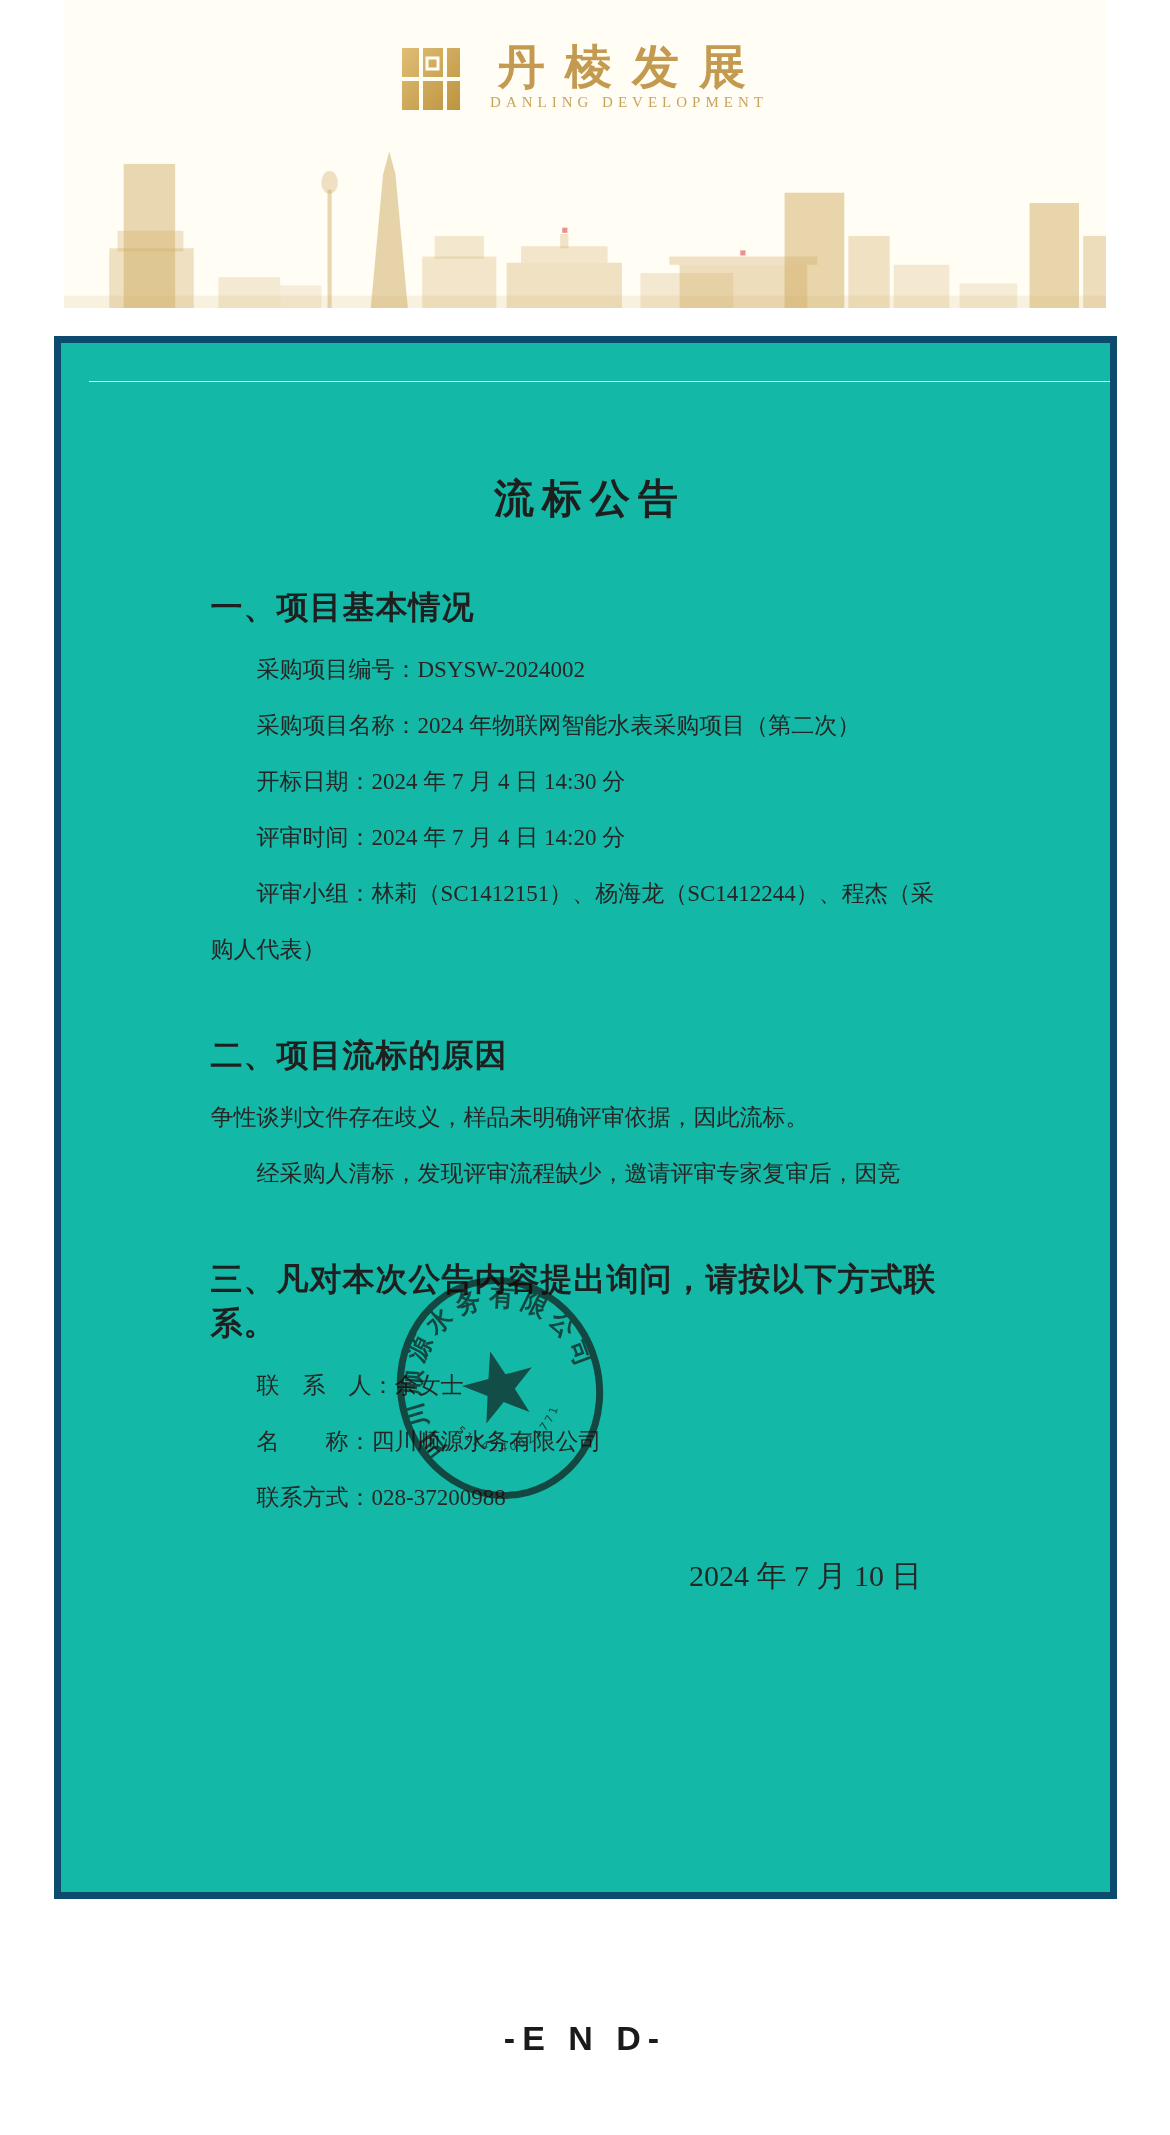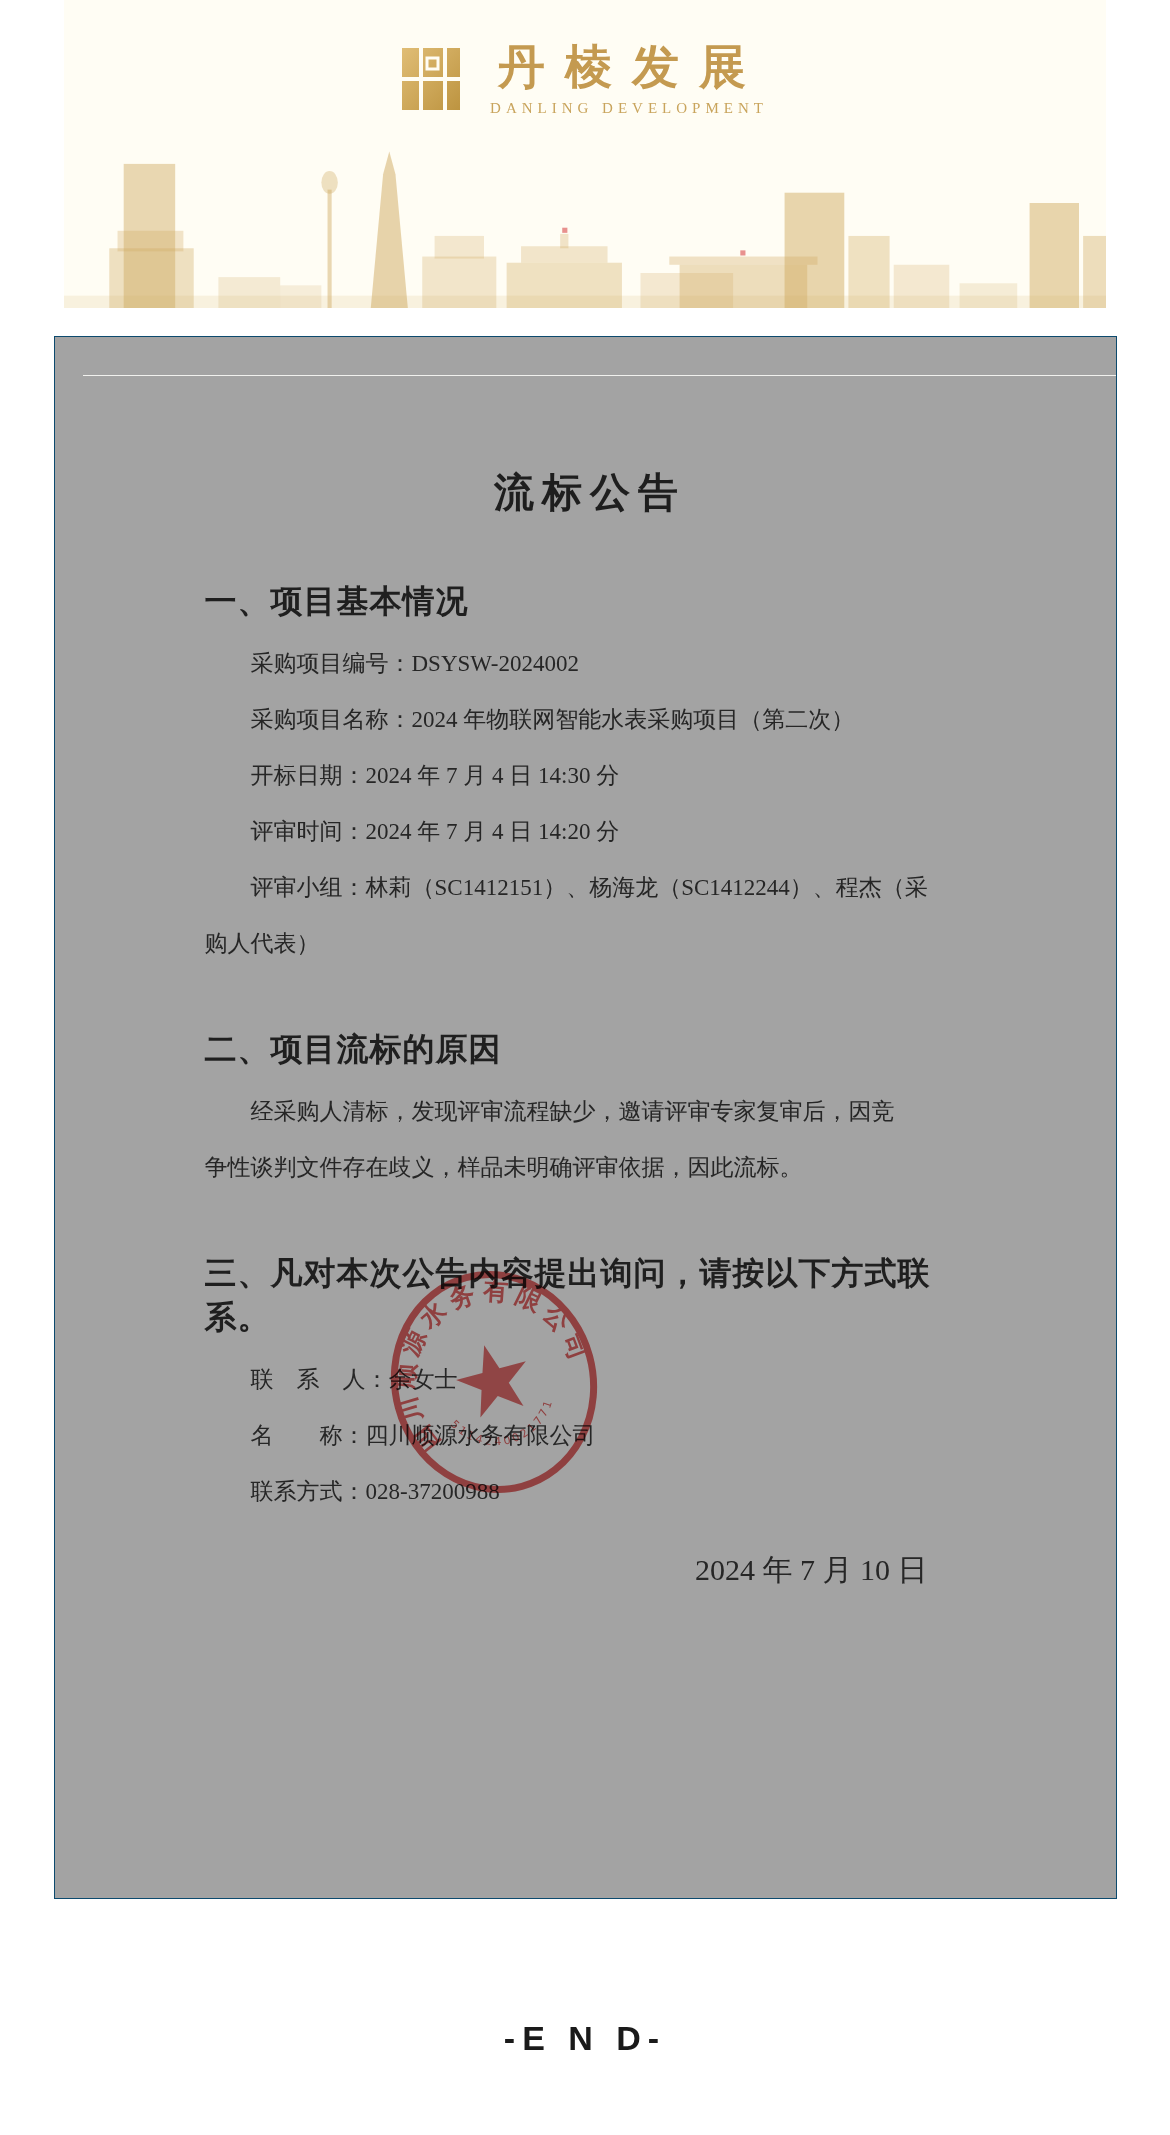--- a/index.html
+++ b/index.html
@@ -38,38 +38,37 @@
     letter-spacing: 20px;
     color: #c49a50;
     line-height: 1.1;
     text-indent: 6px;
   }
   .brand-en {
     font-family: "Liberation Serif", "DejaVu Serif", serif;
     font-size: 15px;
     letter-spacing: 5px;
     color: #c9a45c;
-    margin-top: 6px;
   }
   .skyline {
     position: absolute;
     left: 0; right: 0; bottom: 0;
     height: 175px;
     z-index: 1;
   }
 
   
   .doc-card {
     position: relative;
     width: 1063px;
     min-height: 1563px;
     margin: 28px auto 0 auto;
     box-sizing: border-box;
-    background: #a3a3a3;
-    border: 1px solid #0c4a6e;
+    background: #14b8a6;
+    border: 7px solid #0c4a6e;
     padding: 0 140px 60px 150px;
   }
   .doc-topline {
     position: absolute;
     top: 38px; left: 28px; right: 0;
     height: 1px;
     background: #f1f1ee;
   }
   .doc-title {
     margin: 128px 0 0 0;
@@ -195,22 +194,22 @@
 
   <h2 class="sec-heading first">一、项目基本情况</h2>
   <p class="line indent">采购项目编号：DSYSW-2024002</p>
   <p class="line indent">采购项目名称：2024 年物联网智能水表采购项目（第二次）</p>
   <p class="line indent">开标日期：2024 年 7 月 4 日 14:30 分</p>
   <p class="line indent">评审时间：2024 年 7 月 4 日 14:20 分</p>
   <p class="line indent">评审小组：林莉（SC1412151）、杨海龙（SC1412244）、程杰（采</p>
   <p class="line">购人代表）</p>
 
   <h2 class="sec-heading">二、项目流标的原因</h2>
+  <p class="line">争性谈判文件存在歧义，样品未明确评审依据，因此流标。</p>
   <p class="line indent">经采购人清标，发现评审流程缺少，邀请评审专家复审后，因竞</p>
-  <p class="line">争性谈判文件存在歧义，样品未明确评审依据，因此流标。</p>
 
   <h2 class="sec-heading">三、凡对本次公告内容提出询问，请按以下方式联系。</h2>
   <p class="line indent">联　系　人：余女士</p>
   <p class="line indent">名　　称：四川顺源水务有限公司</p>
   <p class="line indent">联系方式：028-37200988</p>
 
   <p class="doc-date">2024 年 7 月 10 日</p>
 
   <svg class="seal" viewBox="-109 -120 218 240" xmlns="http://www.w3.org/2000/svg">
     <g transform="rotate(-15)" fill="none" stroke="none">

